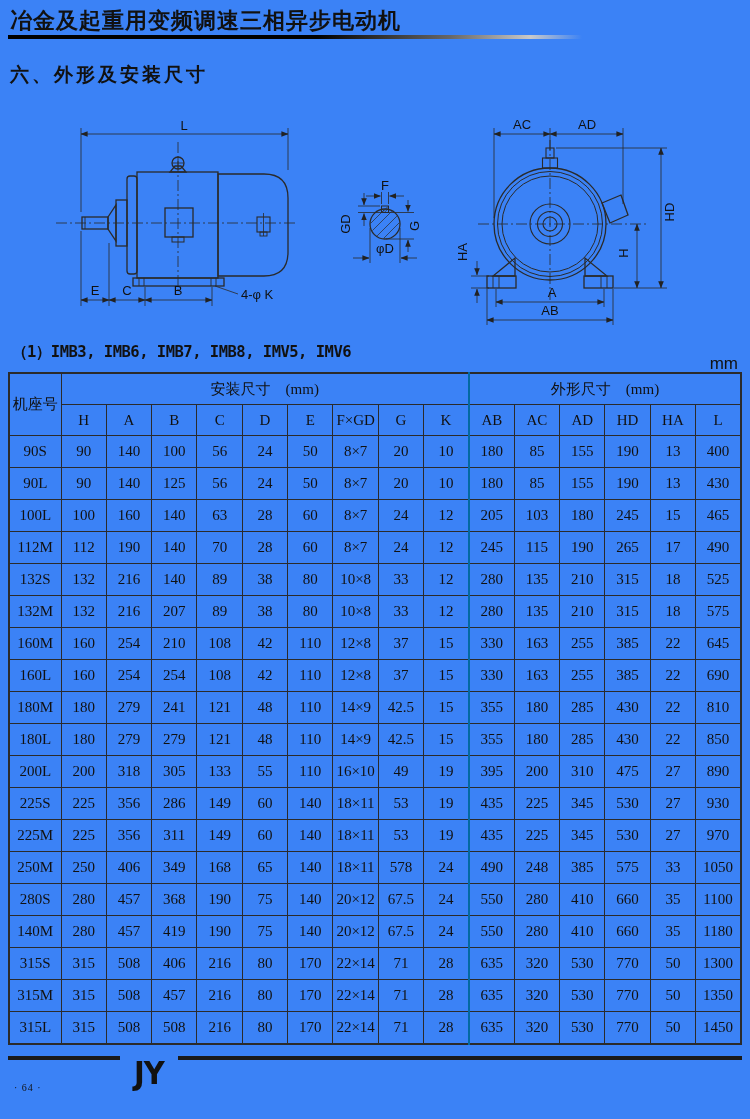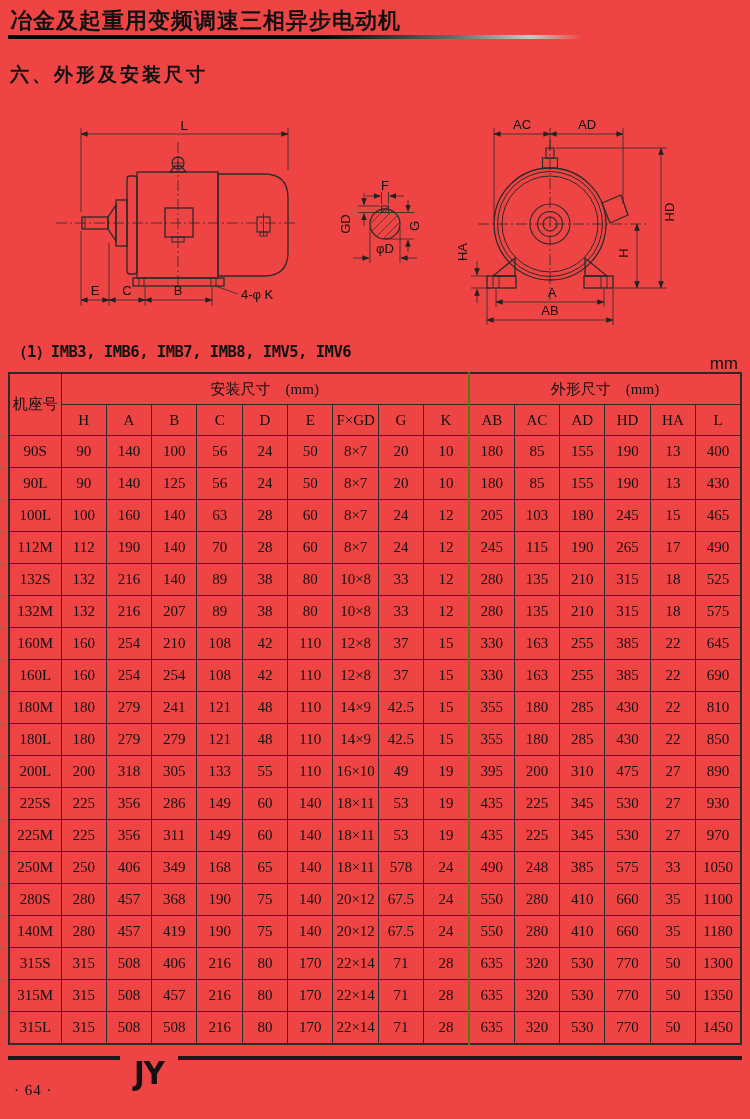--- a/index.html
+++ b/index.html
@@ -1,43 +1,43 @@
 <!DOCTYPE html>
 <html><head>
 <meta charset="utf-8">
 <style>
   html,body{margin:0;padding:0;background:#9a9a9a;}
-  .page{position:relative;width:750px;height:1119px;background:#ef4444;margin:0 auto;
+  .page{position:relative;width:750px;height:1119px;background:#3b82f6;margin:0 auto;
         font-family:"Liberation Sans",sans-serif;color:#111;overflow:hidden;}
   .doc-title{position:absolute;top:6px;left:10px;font-size:22px;font-weight:700;
         letter-spacing:1px;font-family:"Liberation Sans",sans-serif;}
   .title-rule{position:absolute;top:35px;left:8px;width:736px;height:4px;
         background:linear-gradient(to right,#000 0%,#000 42%,#666 60%,#c9c9c9 71%,rgba(255,255,255,0) 78%);}
   .section-heading{position:absolute;top:62px;left:10px;font-size:19px;font-weight:700;letter-spacing:3px;text-align:center;}
   svg.drawings{position:absolute;top:100px;left:0;}
   svg text{font-family:"Liberation Sans",sans-serif;font-size:13px;fill:#111;}
   .caption-line{position:absolute;top:342px;left:12px;width:728px;display:flex;
         justify-content:space-between;align-items:flex-start;}
   .caption{font-family:"DejaVu Sans Mono",monospace;font-weight:700;font-size:15.5px;letter-spacing:-0.5px;}
   .unit{font-size:17px;font-family:"Liberation Sans",sans-serif;padding-right:2px;margin-top:12px;}
   table.dims{position:absolute;top:372px;left:8px;width:734px;border-collapse:collapse;
         table-layout:fixed;font-family:"Liberation Serif",serif;font-size:15px;}
   table.dims{border:2px solid #2b2b2b;}
   .dims th,.dims td{border:1px solid #2b2b2b;text-align:center;vertical-align:middle;
         font-weight:400;padding:0;height:31px;overflow:hidden;white-space:nowrap;}
   .dims thead tr.grp th{height:30px;font-size:15px;}
   .dims thead tr.letters th{height:30px;}
-  .dims .thick-r{border-right:2px solid #4d7c0f;}
+  .dims .thick-r{border-right:2px solid #0369a1;}
   .footer{position:absolute;top:1056px;left:8px;width:734px;height:36px;
         display:flex;align-items:flex-start;}
   .footer .seg1{width:112px;height:4px;background:#1a1a1a;}
   .footer .seg2{flex:1;height:4px;background:#1a1a1a;}
   .logo{font-family:"DejaVu Sans",sans-serif;font-weight:900;font-size:29px;
         padding:0 14px 4px 14px;letter-spacing:-1px;transform:scaleY(1.12);}
-  .page-number{position:absolute;top:1082px;left:14px;font-size:15px;
+  .page-number{position:absolute;top:1082px;left:14px;font-size:10px;
         font-family:"Liberation Serif",serif;letter-spacing:1px;}
 </style>
 </head>
 <body>
 
 <div class="page">
 
   <div class="doc-title">冶金及起重用变频调速三相异步电动机</div>
   <div class="title-rule"></div>
   <div class="section-heading">六、外形及安装尺寸</div>

